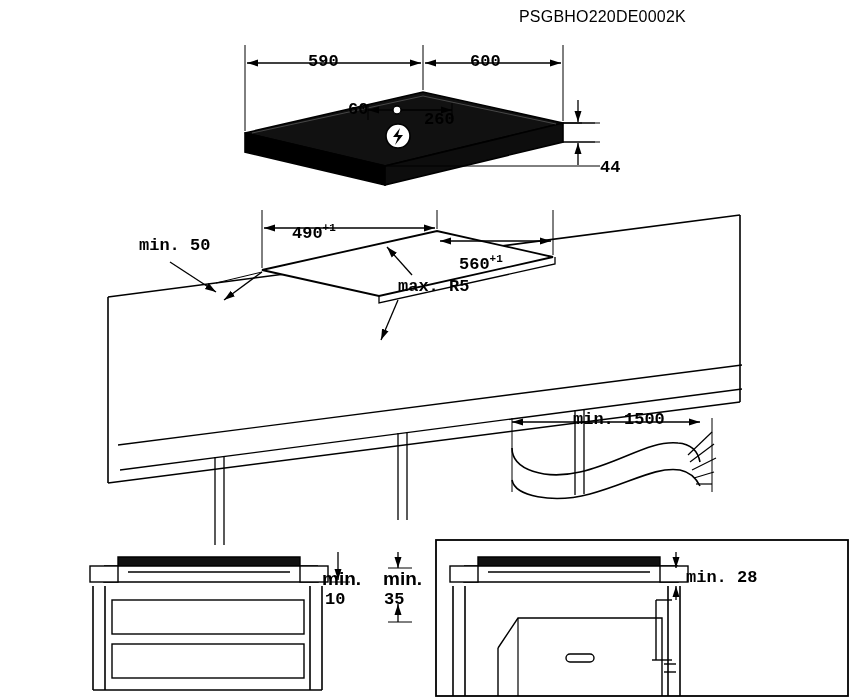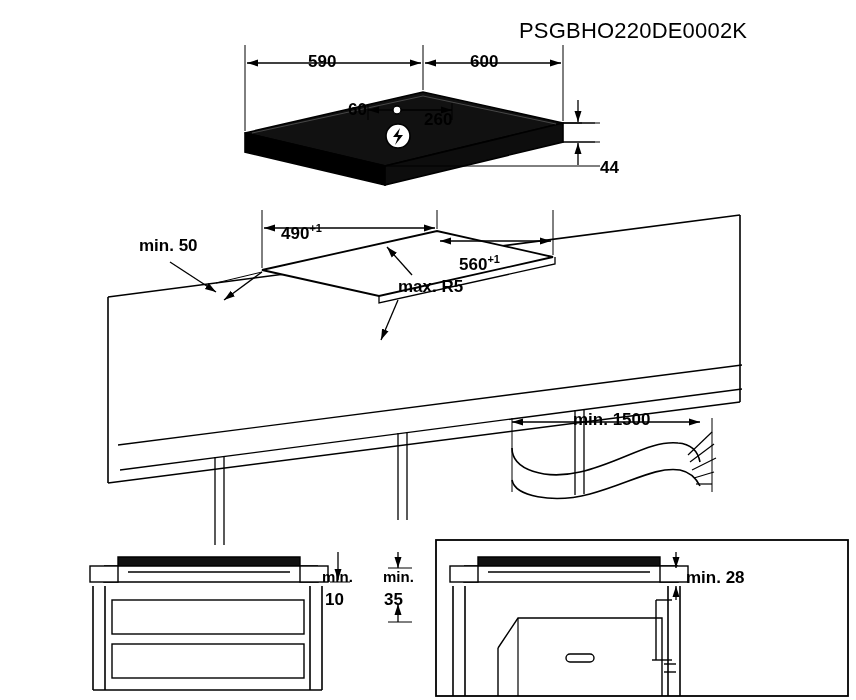--- a/index.html
+++ b/index.html
@@ -1,22 +1,22 @@
 <!DOCTYPE html>
 <html><head>
 <meta charset="utf-8">
 <style>
   html,body{margin:0;padding:0;background:#ffffff;}
   body{width:856px;height:700px;font-family:"Liberation Sans",sans-serif;color:#000;position:relative;overflow:hidden;}
   #stage{position:relative;width:856px;height:700px;}
   svg{position:absolute;left:0;top:0;}
   .lbl{position:absolute;font-family:"Liberation Sans",sans-serif;color:#000;white-space:nowrap;}
-  .model{font-size:22px;font-weight:400;letter-spacing:0.2px;margin-top:10px;}
-  .dim{font-size:17px;font-weight:700;}
-  .dim-sm{font-size:15px;font-weight:700;}
+  .model{font-size:16px;font-weight:400;letter-spacing:0.2px;}
+  .dim{font-size:17px;font-weight:700;font-family:Liberation Mono, monospace;}
+  .dim-sm{font-size:19px;font-weight:700;}
   .sup{font-size:11px;font-weight:700;vertical-align:super;}
 </style>
 </head>
 <body>
 
 <div id="stage">
 
   <svg width="856" height="700" viewBox="0 0 856 700">
     <defs>
       <marker id="arrL" markerWidth="12" markerHeight="10" refX="11" refY="5" orient="auto" markerUnits="userSpaceOnUse">
@@ -190,21 +190,21 @@
 
   <div class="lbl model" style="left:519px;top:8px;">PSGBHO220DE0002K</div>
 
   <div class="lbl dim" style="left:308px;top:52px;">590</div>
   <div class="lbl dim" style="left:470px;top:52px;">600</div>
   <div class="lbl dim" style="left:600px;top:118px;margin-top:40px;">44</div>
 
   <div class="lbl dim" style="left:348px;top:100px;">60</div>
   <div class="lbl dim" style="left:424px;top:110px;">260</div>
 
-  <div class="lbl dim" style="left:281px;top:222px;"><span>490</span><span class="sup">+1</span></div>
+  <div class="lbl dim" style="left:292px;top:222px;"><span>490</span><span class="sup">+1</span></div>
   <div class="lbl dim" style="left:459px;top:245px;margin-top:8px;"><span>560</span><span class="sup">+1</span></div>
 
   <div class="lbl dim" style="left:139px;top:236px;">min. 50</div>
   <div class="lbl dim" style="left:398px;top:277px;">max. R5</div>
 
   <div class="lbl dim" style="left:573px;top:410px;">min. 1500</div>
 
   <div class="lbl dim-sm" style="left:322px;top:568px;">min.</div>
   <div class="lbl dim" style="left:325px;top:590px;">10</div>
   <div class="lbl dim-sm" style="left:383px;top:568px;">min.</div>

